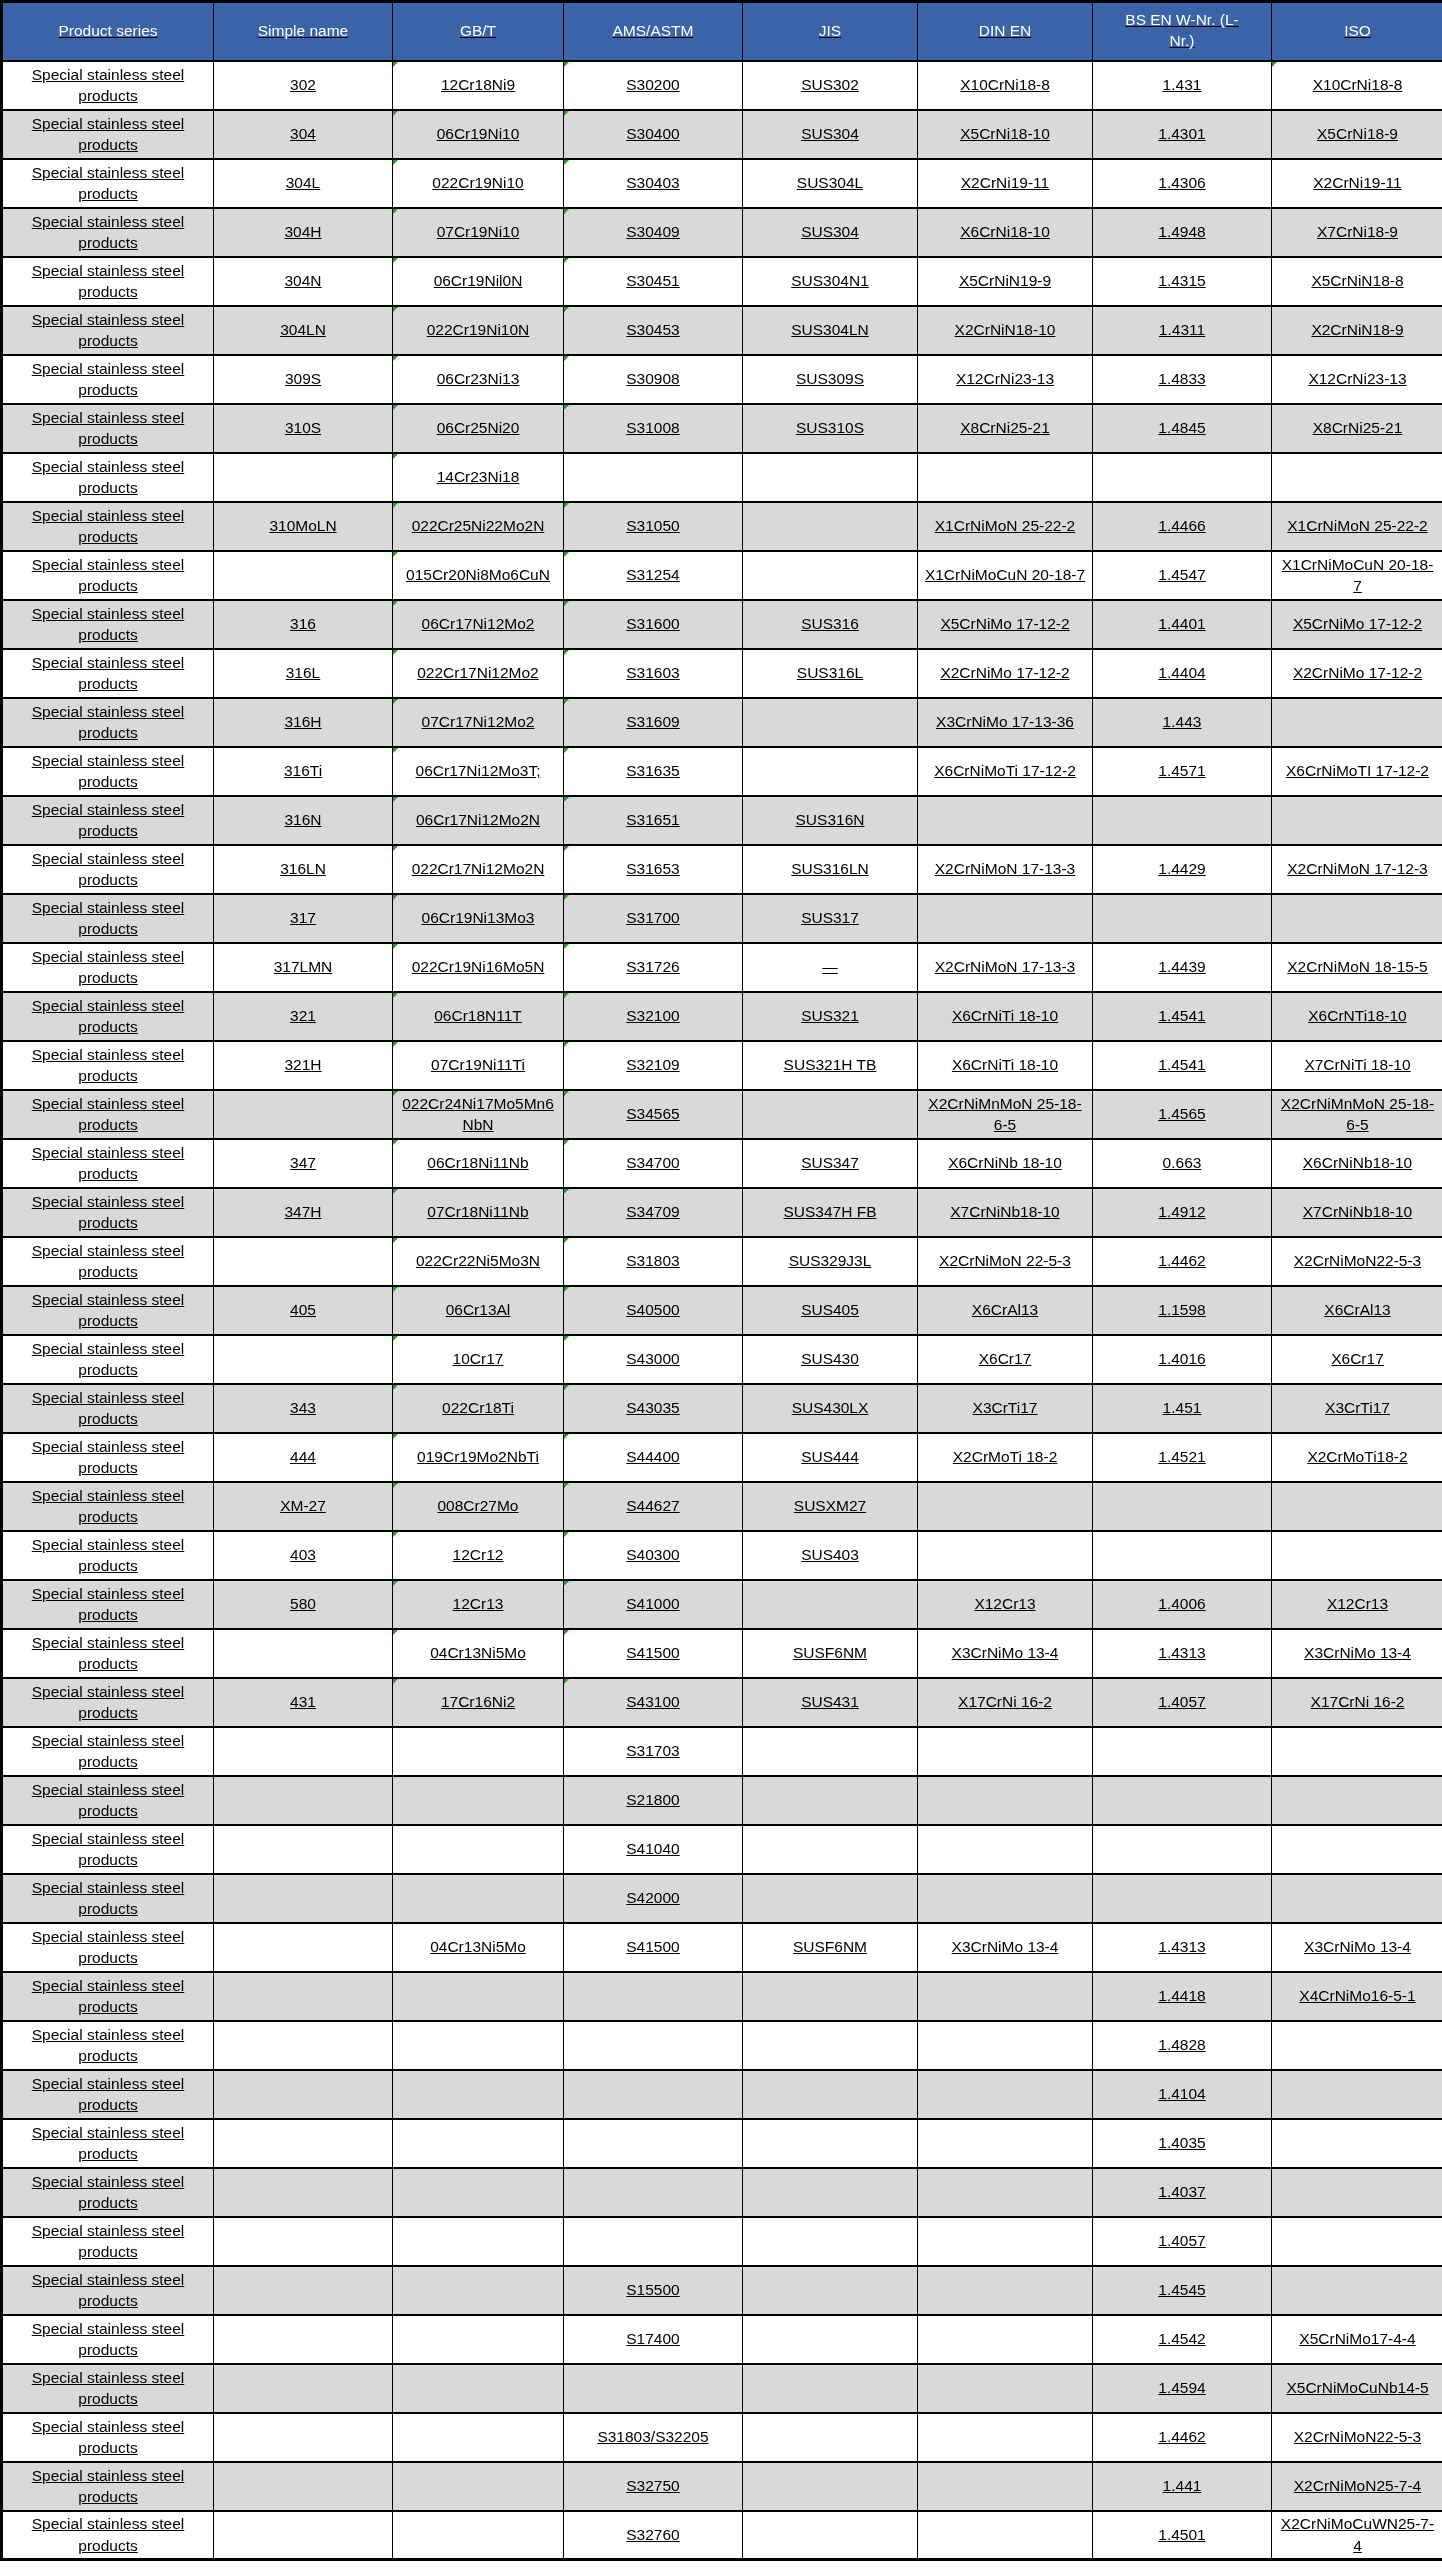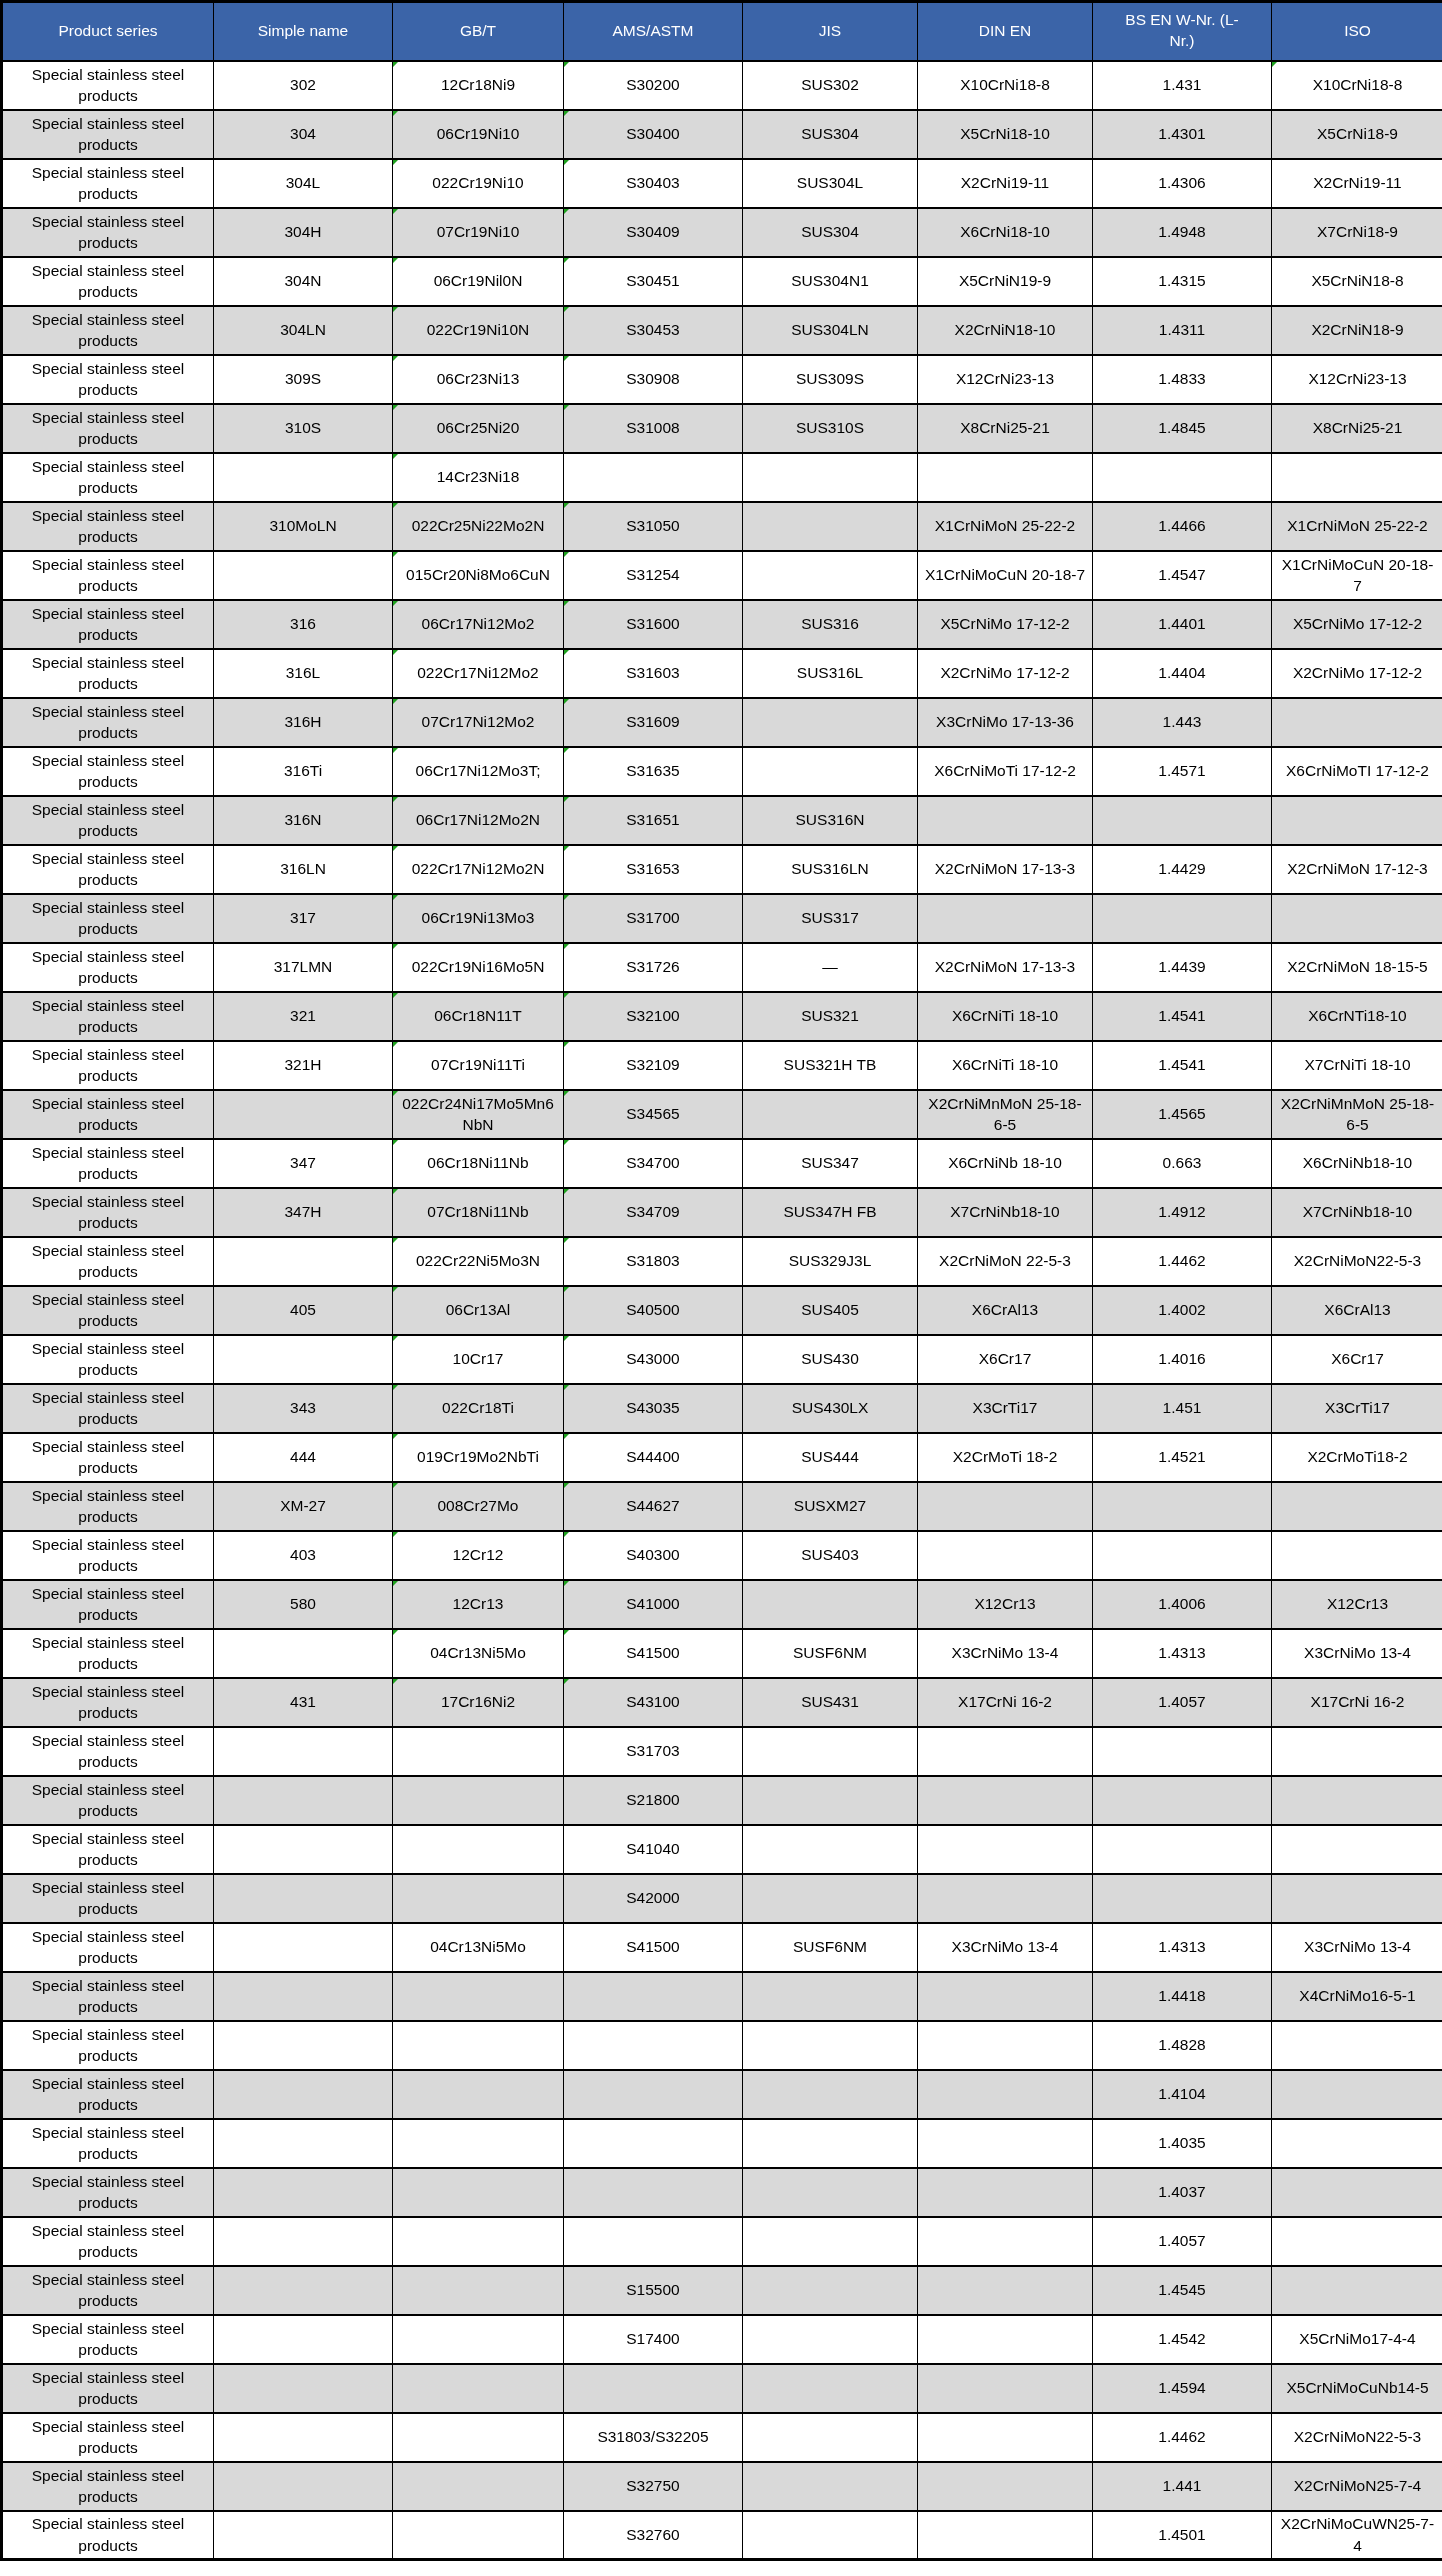--- a/index.html
+++ b/index.html
@@ -4,21 +4,21 @@
 <style>
   :root{
     --header-bg:#3b64a8;
     --header-text:#ffffff;
     --row-bg:#ffffff;
     --row-alt-bg:#d9d9d9;
     --border:#000000;
     --flag:#1fa11f;
   }
   html,body{margin:0;padding:0;background:#fff;}
-  .sheet{width:1397px;}
+  .sheet{width:1397px;text-decoration:underline;}
   table{
     border-collapse:collapse;
     table-layout:fixed;
     width:1443px;
     font-family:"Liberation Sans", sans-serif;
   }
   table{border:3.3px solid var(--border);}
   th,td{
     border:1.6px solid var(--border);
     border-top-width:2.5px;
@@ -335,21 +335,21 @@
           <td>1.4462</td>
           <td>X2CrNiMoN22-5-3</td>
         </tr>
         <tr>
           <td>Special stainless steel products</td>
           <td>405</td>
           <td class="flag">06Cr13Al</td>
           <td class="flag">S40500</td>
           <td>SUS405</td>
           <td>X6CrAl13</td>
-          <td>1.4002</td>
+          <td>1.1598</td>
           <td>X6CrAl13</td>
         </tr>
         <tr>
           <td>Special stainless steel products</td>
           <td></td>
           <td class="flag">10Cr17</td>
           <td class="flag">S43000</td>
           <td>SUS430</td>
           <td>X6Cr17</td>
           <td>1.4016</td>

